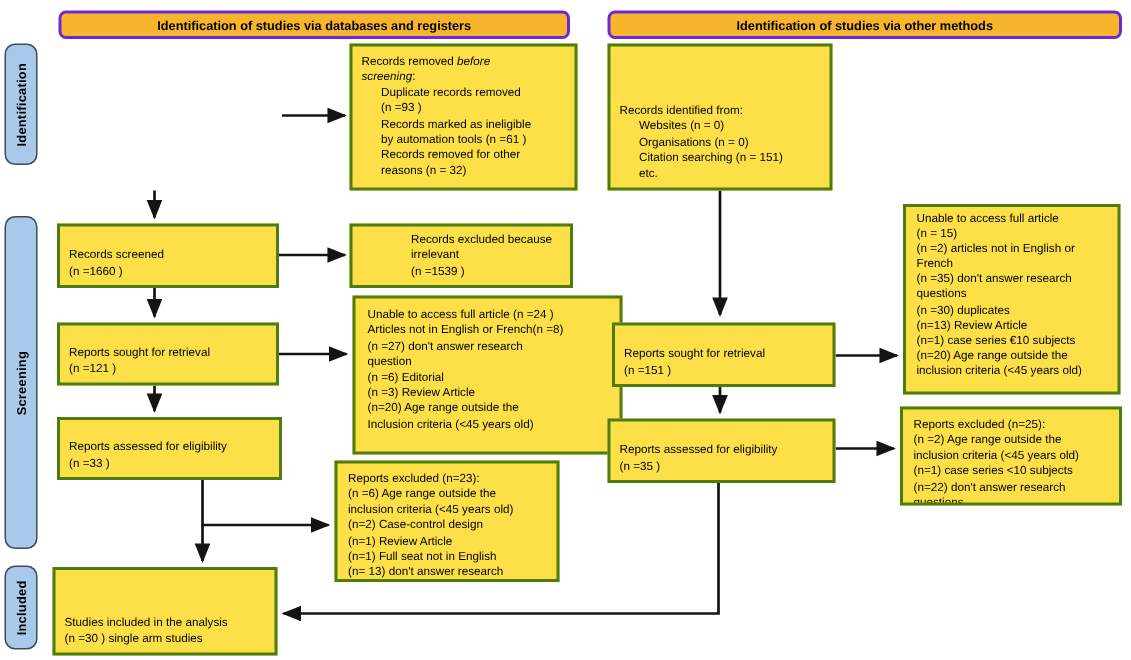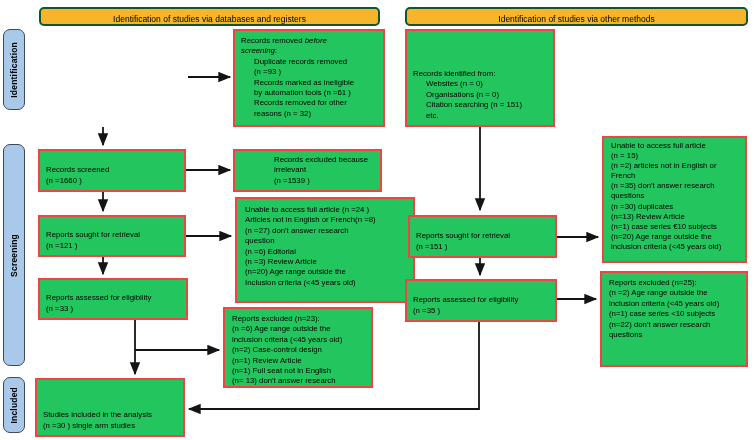--- a/index.html
+++ b/index.html
@@ -3,36 +3,36 @@
 <meta charset="utf-8">
 <style>
   html,body { margin:0; padding:0; background:#ffffff; }
   .page {
     position:relative; width:754px; height:440px; background:#ffffff;
     font-family:"Liberation Sans", sans-serif; color:#000;
   }
   svg.arrows { position:absolute; left:0; top:0; z-index:1; }
   .hdr {
     position:absolute; z-index:2; box-sizing:border-box;
-    background:#f7b52c; border:2px solid #14532d; border-radius:5px;
-    display:flex; align-items:flex-end; justify-content:center;
-    font-size:8.5px; font-weight:normal; text-align:center;
+    background:#f7b52c; border:2px solid #6d28d9; border-radius:5px;
+    display:flex; align-items:center; justify-content:center;
+    font-size:8.5px; font-weight:bold; text-align:center;
   }
   .stage {
     position:absolute; z-index:2; box-sizing:border-box;
     background:#a9c9ea; border:1.2px solid #3f4a5a; border-radius:7px;
     display:flex; align-items:center; justify-content:center;
   }
   .stage span {
     writing-mode:vertical-rl; transform:rotate(180deg);
     font-size:8.5px; font-weight:bold; letter-spacing:.2px;
   }
   .box {
     position:absolute; z-index:2; box-sizing:border-box;
-    background:#22c55e; border:2px solid #ef4444;
+    background:#fde047; border:2px solid #4d7c0f;
     font-size:7.8px; line-height:10.4px;
     padding:4px 6px; overflow:hidden;
   }
   .box.center { display:flex; flex-direction:column; justify-content:flex-end; }
   .box.dense { line-height:10.1px; padding:3px 6px; }
   .txt { white-space:pre; display:block; }
   .indent { padding-left:13px; }
   .em { font-style:italic; white-space:pre; }
   .inlinewrap { white-space:pre; }
 </style>
@@ -168,21 +168,21 @@
   <div class="box center" style="left:408px; top:215px; width:149px; height:43px;">
     <span class="txt">Reports sought for retrieval
 (n =151 )</span>
   </div>
 
   <div class="box center" style="left:405px; top:279px; width:152px; height:43px;">
     <span class="txt">Reports assessed for eligibility
 (n =35 )</span>
   </div>
 
-  <div class="box" style="left:600px; top:271px; width:148px; height:96px; padding:5px 4px 4px 7px;">
+  <div class="box" style="left:600px; top:271px; width:148px; height:66px; padding:5px 4px 4px 7px;">
     <span class="txt">Reports excluded (n=25):
 (n =2) Age range outside the
 inclusion criteria (&lt;45 years old)
 (n=1) case series &lt;10 subjects
 (n=22) don't answer research
 questions</span>
   </div>
 
 </div>
 

